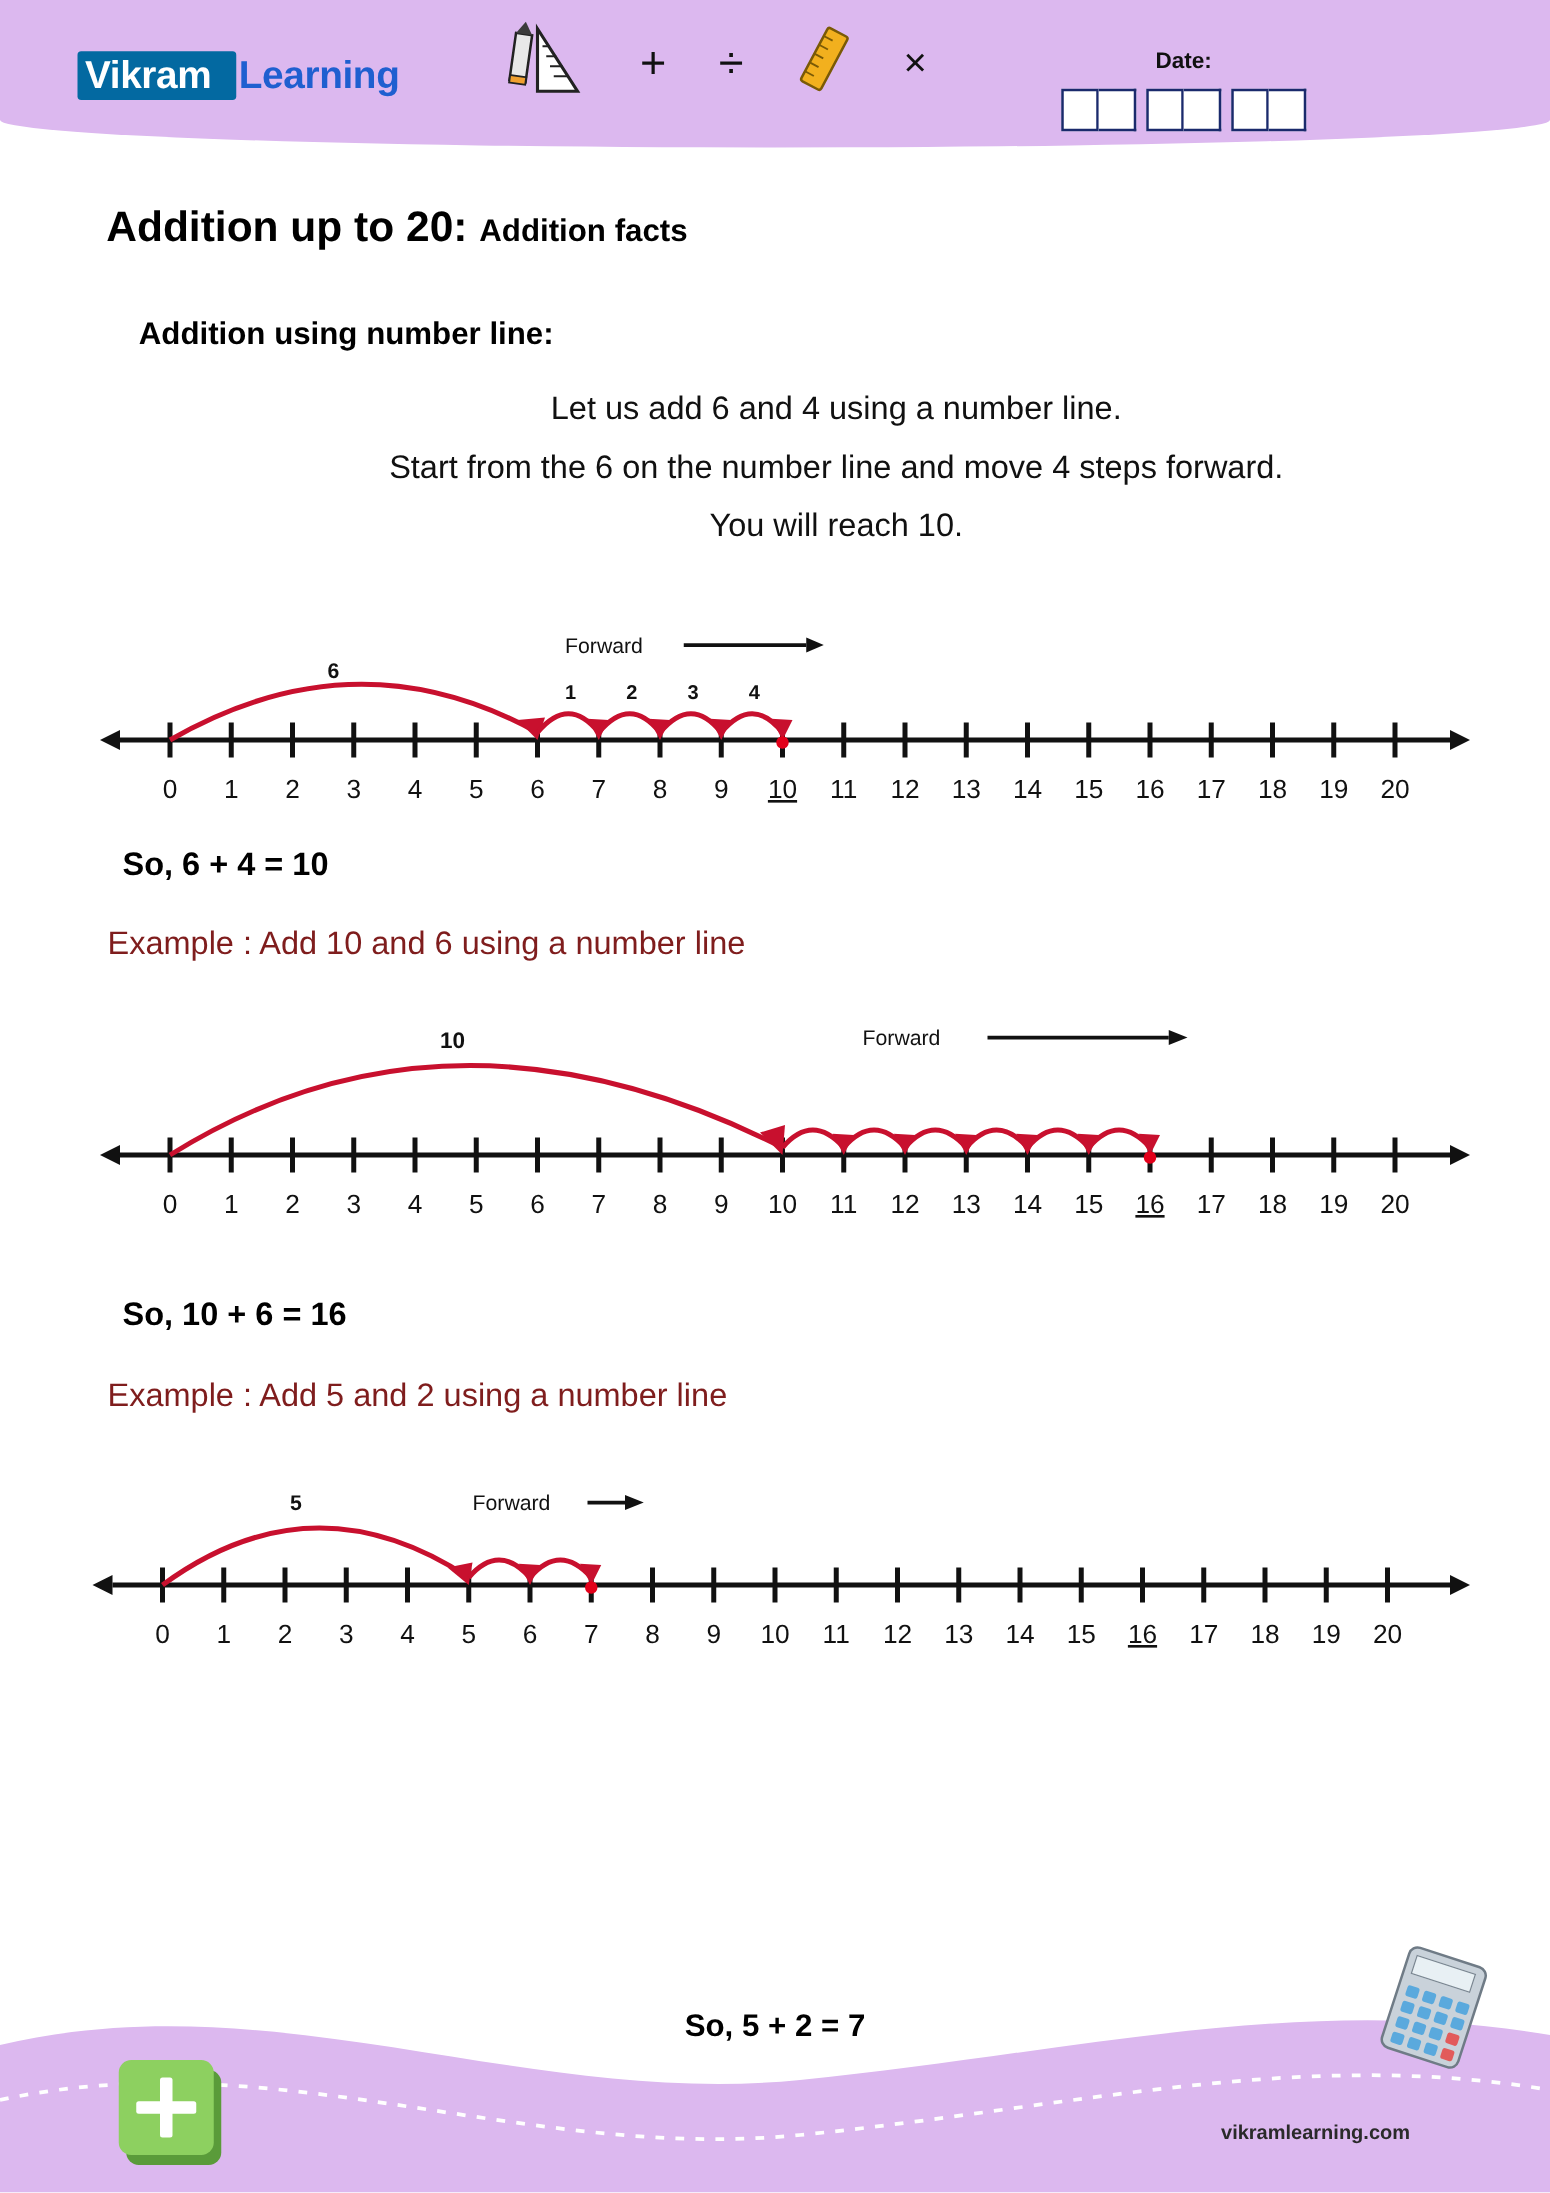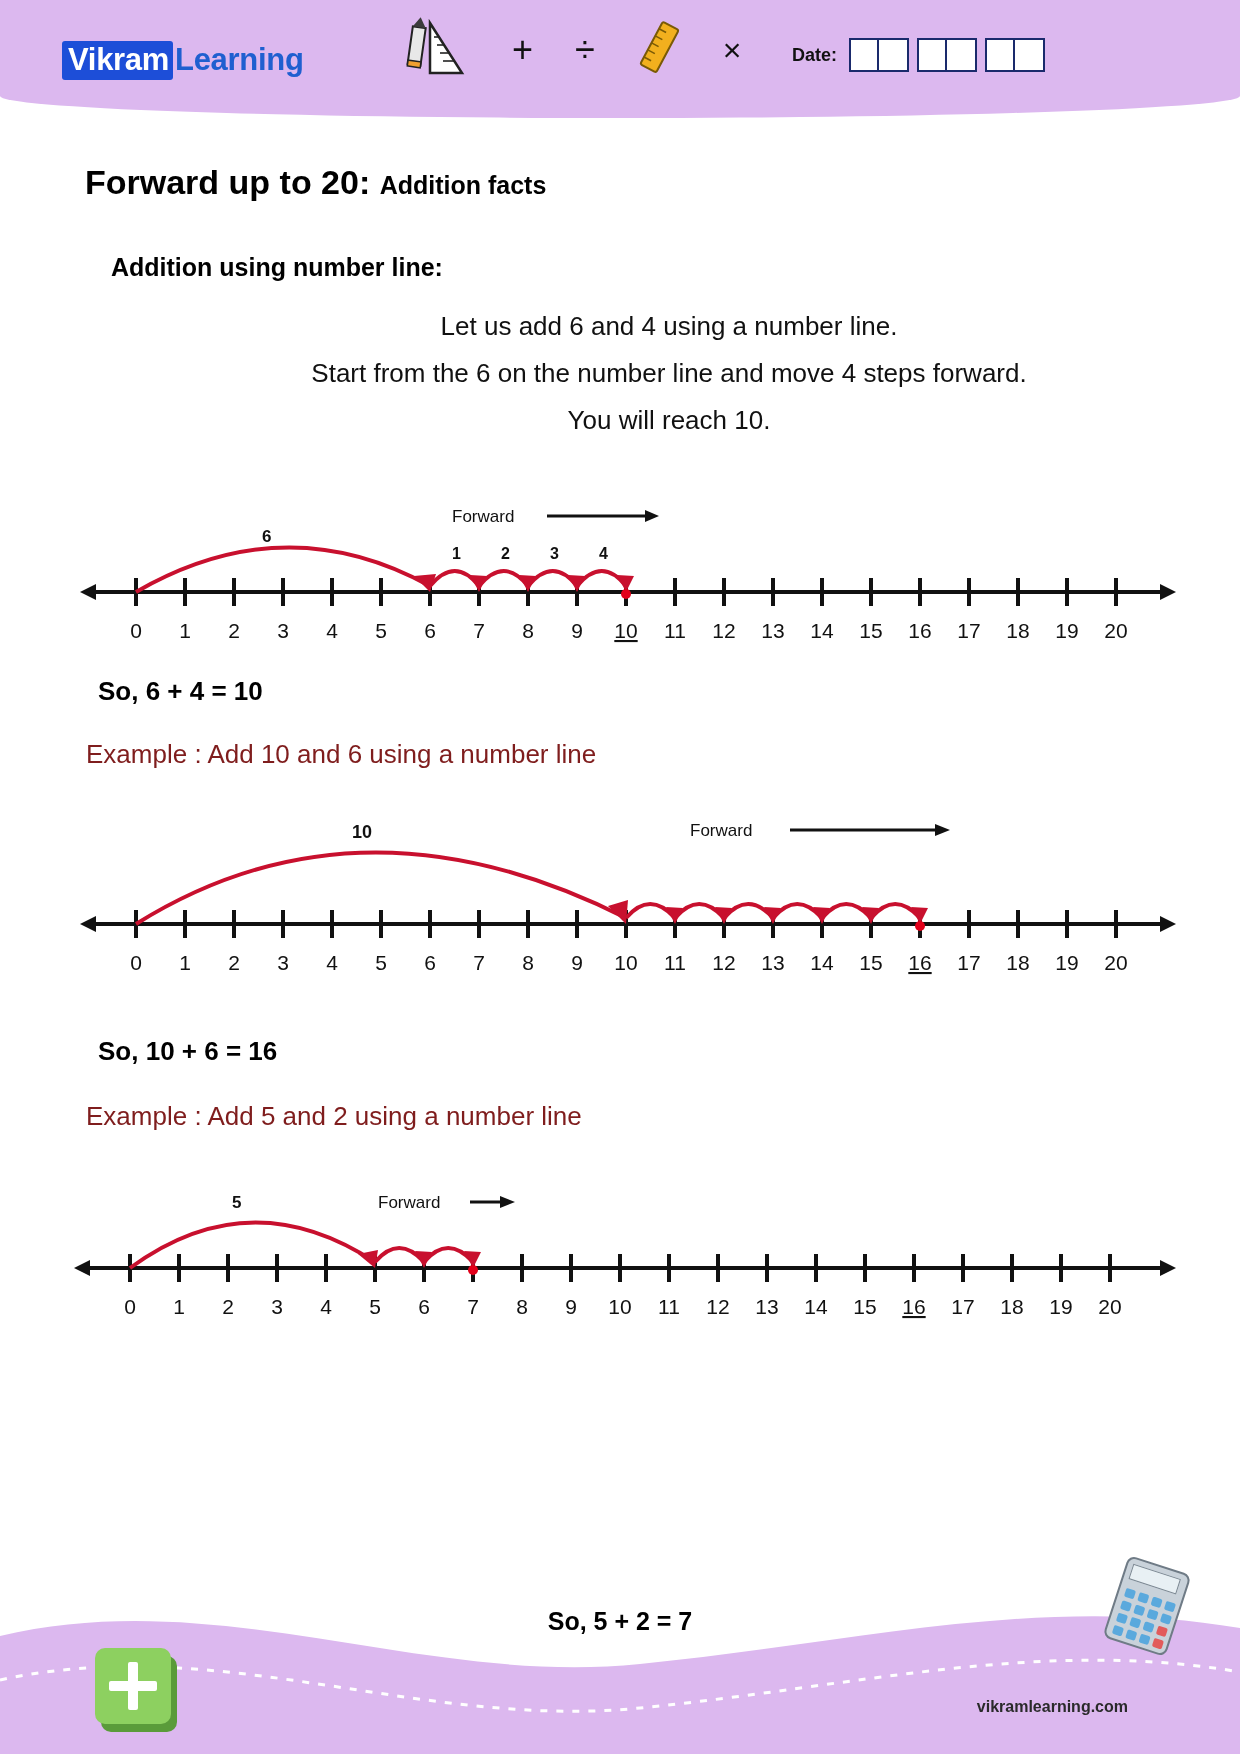--- a/index.html
+++ b/index.html
@@ -18,29 +18,29 @@
     background:#dcb8ef;
     border-bottom-left-radius: 50% 22px;
     border-bottom-right-radius: 50% 22px;
   }
   .header-inner {
     position:absolute; top:0; left:0; width:1240px; height:100px;
     display:flex; align-items:center;
   }
   .logo { position:absolute; left:62px; top:42px; font-size:31px; font-weight:bold; letter-spacing:-0.3px; }
   .logo .vik {
-    background:#1d4ed8; color:#ffffff; padding:1px 4px 3px 6px; border-radius:3px;
+    background:#0369a1; color:#ffffff; padding:1px 20px 3px 6px; border-radius:3px;
   }
   .logo .lrn { color:#1f5fd0; margin-left:2px; }
 
   .icon-row { position:absolute; left:400px; top:18px; height:64px; display:flex; align-items:center; gap:42px; }
   .icon-row .glyph { font-size:36px; color:#111; line-height:1; }
   .icon-row .glyph.small { font-size:32px; }
 
-  .date-wrap { position:absolute; right:195px; top:38px; display:flex; align-items:center; gap:12px; }
+  .date-wrap { position:absolute; right:195px; top:38px; display:flex; align-items:center; gap:12px;flex-direction:column; }
   .date-label { font-size:18px; font-weight:bold; color:#111; }
   .date-boxes { display:flex; gap:8px; }
   .date-group { display:flex; }
   .date-cell { width:30px; height:34px; border:2.5px solid #1a2a6c; background:#fff; }
   .date-cell + .date-cell { border-left-width:0; }
 
   
   .content { position:absolute; top:118px; left:0; width:1240px; }
 
   h1.page-title {
@@ -138,21 +138,21 @@
         </span>
       </span>
     </div>
 
   </div>
 </div>
 
 <div class="content">
 
   <h1 class="page-title">
-    <span>Forward up to 20:</span>
+    <span>Addition up to 20:</span>
     <span class="sub">Addition facts</span>
   </h1>
 
   <h2 class="sec-head">Addition using number line:</h2>
   <p class="line">Let us add 6 and 4 using a number line.</p>
   <p class="line">Start from the 6 on the number line and move 4 steps forward.</p>
   <p class="line">You will reach 10.</p>
 
   <div class="numline-block" style="height:170px;margin-top:38px;">
     <svg width="1240" height="170" viewBox="0 0 1240 170">

